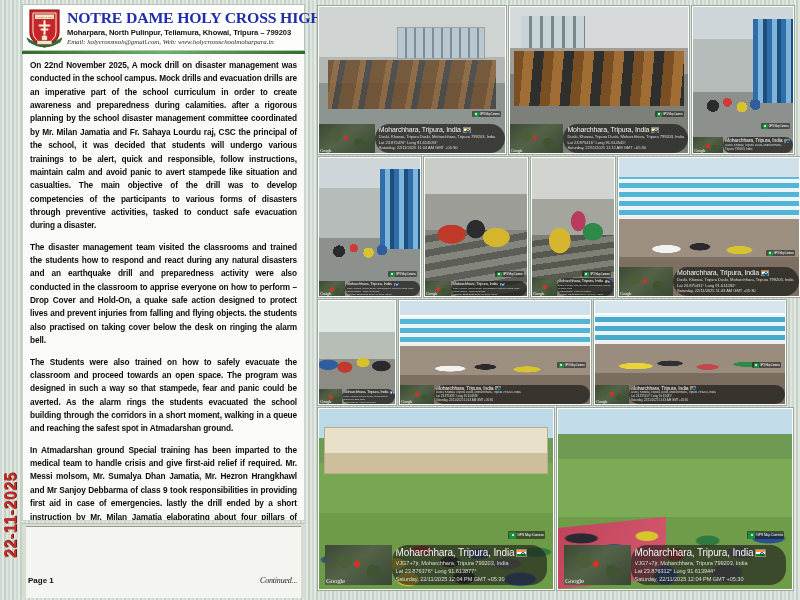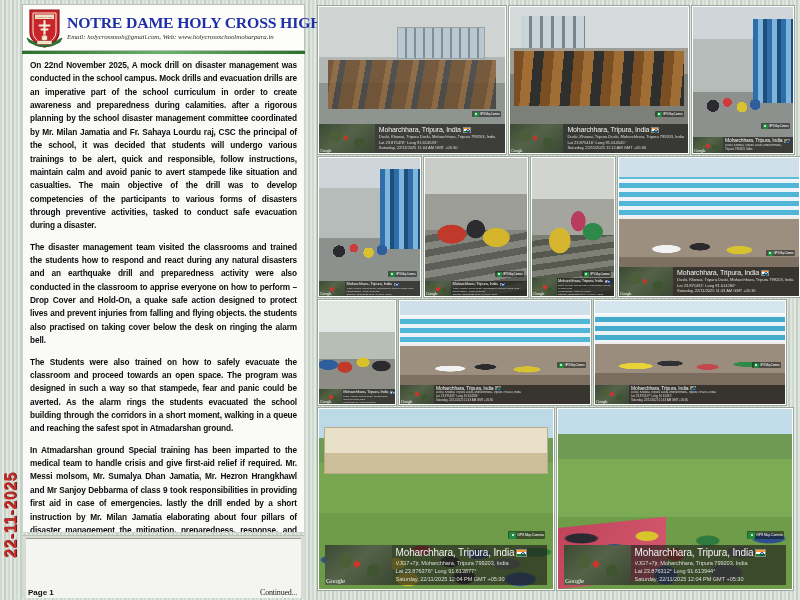--- a/index.html
+++ b/index.html
@@ -94,25 +94,25 @@
     flex:none; margin-top:2px; padding:1px 4px 0;
     background:#d7dcd2; border-top:1px solid #bcc2b8;
   }
   .bylinename {
     font-family:"Liberation Sans", sans-serif; font-weight:bold;
     font-size:15px; color:#8e3a24; letter-spacing:0.3px; line-height:1.1;
   }
   .pagebar {
     display:flex; justify-content:space-between; align-items:flex-end;
     background:#f4f4f0; border-top:1px solid #9a9a92; margin-top:1px;
-    padding:1px 4px 1px 2px;
+    padding:1px 4px 13px 2px;
   }
   .pageno { font-size:8px; font-weight:bold; color:#111; }
   .contd {
-    font-family:"Liberation Serif", serif; 
+    font-family:"Liberation Serif", serif; font-style:italic;
     font-size:8px; color:#222; letter-spacing:-0.2px;margin-top:48px;
   }
 
   
   .gallery {
     width:490px; height:600px; flex:none; position:relative;
     padding:6px 6px 8px 8px;
   }
   .grow { display:flex; gap:3px; width:100%; }
   .gr1 { height:148px; }
@@ -155,21 +155,21 @@
     background:#d93025; border-radius:50% 50% 50% 0; transform:rotate(-45deg);
   }
   .capmap .gw {
     position:absolute; left:1px; bottom:0.5px;
     font-family:"Liberation Serif", serif; font-size:4.5px; color:#f0f0f0;
     letter-spacing:-0.3px;
   }
   .captext {
     flex:1; background:rgba(32,32,28,0.74); color:#f2f2f2;
     padding:2px 3px 2px 4px; display:flex; flex-direction:column;
-    justify-content:center; overflow:hidden;
+    justify-content:center; overflow:hidden;border-radius:16px;
   }
   .cap-title {
     font-size:7px; line-height:1.15; white-space:nowrap;
     letter-spacing:-0.15px; display:flex; align-items:center; gap:2px;
   }
   .flag { display:inline-block; width:8px; height:5.5px; flex:none;
     background:linear-gradient(#ff9933 0 33.3%, #ffffff 33.3% 66.6%, #138808 66.6% 100%);
     border:0.3px solid #888; position:relative; }
   .flag::after { content:""; position:absolute; left:50%; top:50%;
     width:2px; height:2px; margin:-1px 0 0 -1px; border:0.4px solid #0a3d91;
@@ -325,20 +325,21 @@
             <rect x="9" y="7.5" width="19" height="4.5" fill="#f2e4c8"></rect>
             <text x="18.5" y="11.3" font-size="2.6" text-anchor="middle" fill="#8d1418" font-family="Liberation Serif, serif">NOTRE DAME</text>
             <path d="M18.5 14 v14 M13.5 18.5 h10 M15.5 22.5 h6" stroke="#f7f0dd" stroke-width="2.1" stroke-linecap="round"></path>
             <circle cx="18.5" cy="31" r="3.2" fill="#f2e4c8" stroke="#8d1418" stroke-width="0.6"></circle>
             <path d="M1 31 q6 5 17.5 7 Q30 35 36 31 l-2 4 q-8 5 -15.5 5 Q11 40 3 35 Z" fill="#2f7a34" stroke="#1d5220" stroke-width="0.8"></path>
             <rect x="11" y="33.5" width="15" height="4" rx="0.6" fill="#f2e4c8" stroke="#8d1418" stroke-width="0.5"></rect>
           </svg>
         </div>
         <div class="mastxt">
           <div class="schoolname">NOTRE DAME HOLY CROSS HIGH SCHOOL</div>
+          <div class="schooladdr">Moharpara, North Pulinpur, Teliamura, Khowai, Tripura – 799203</div>
           <div class="schoolmail">Email: holycrossmoh@gmail.com, Web: www.holycrossschoolmoharpara.in</div>
         </div>
       </div>
       <div class="mastband"></div>
 
 
       <div class="bodywrap">
         <p>On 22nd November 2025, A mock drill on disaster management was conducted in the school campus. Mock drills and evacuation drills are an imperative part of the school curriculum in order to create awareness and preparedness during calamities. after a rigorous planning by the school disaster management committee coordinated by Mr. Milan Jamatia and Fr. Sahaya Lourdu raj, CSC the principal of the school, it was decided that students will undergo various trainings to be alert, quick and responsible, follow instructions, maintain calm and avoid panic to avert stampede like situation and casualties. The main objective of the drill was to develop competencies of the participants to various forms of disasters through preventive activities, tasked to conduct safe evacuation during a disaster.</p>
         <p>The disaster management team visited the classrooms and trained the students how to respond and react during any natural disasters and an earthquake drill and preparedness activity were also conducted in the classroom to apprise everyone on how to perform – Drop Cover and Hold-On, a quake safe action designed to protect lives and prevent injuries from falling and flying objects. the students also practised on taking cover below the desk on ringing the alarm bell.</p>
         <p>The Students were also trained on how to safely evacuate the classroom and proceed towards an open space. The program was designed in such a way so that stampede, fear and panic could be averted. As the alarm rings the students evacuated the school building through the corridors in a short moment, walking in a queue and reaching the safest spot in Atmadarshan ground.</p>

